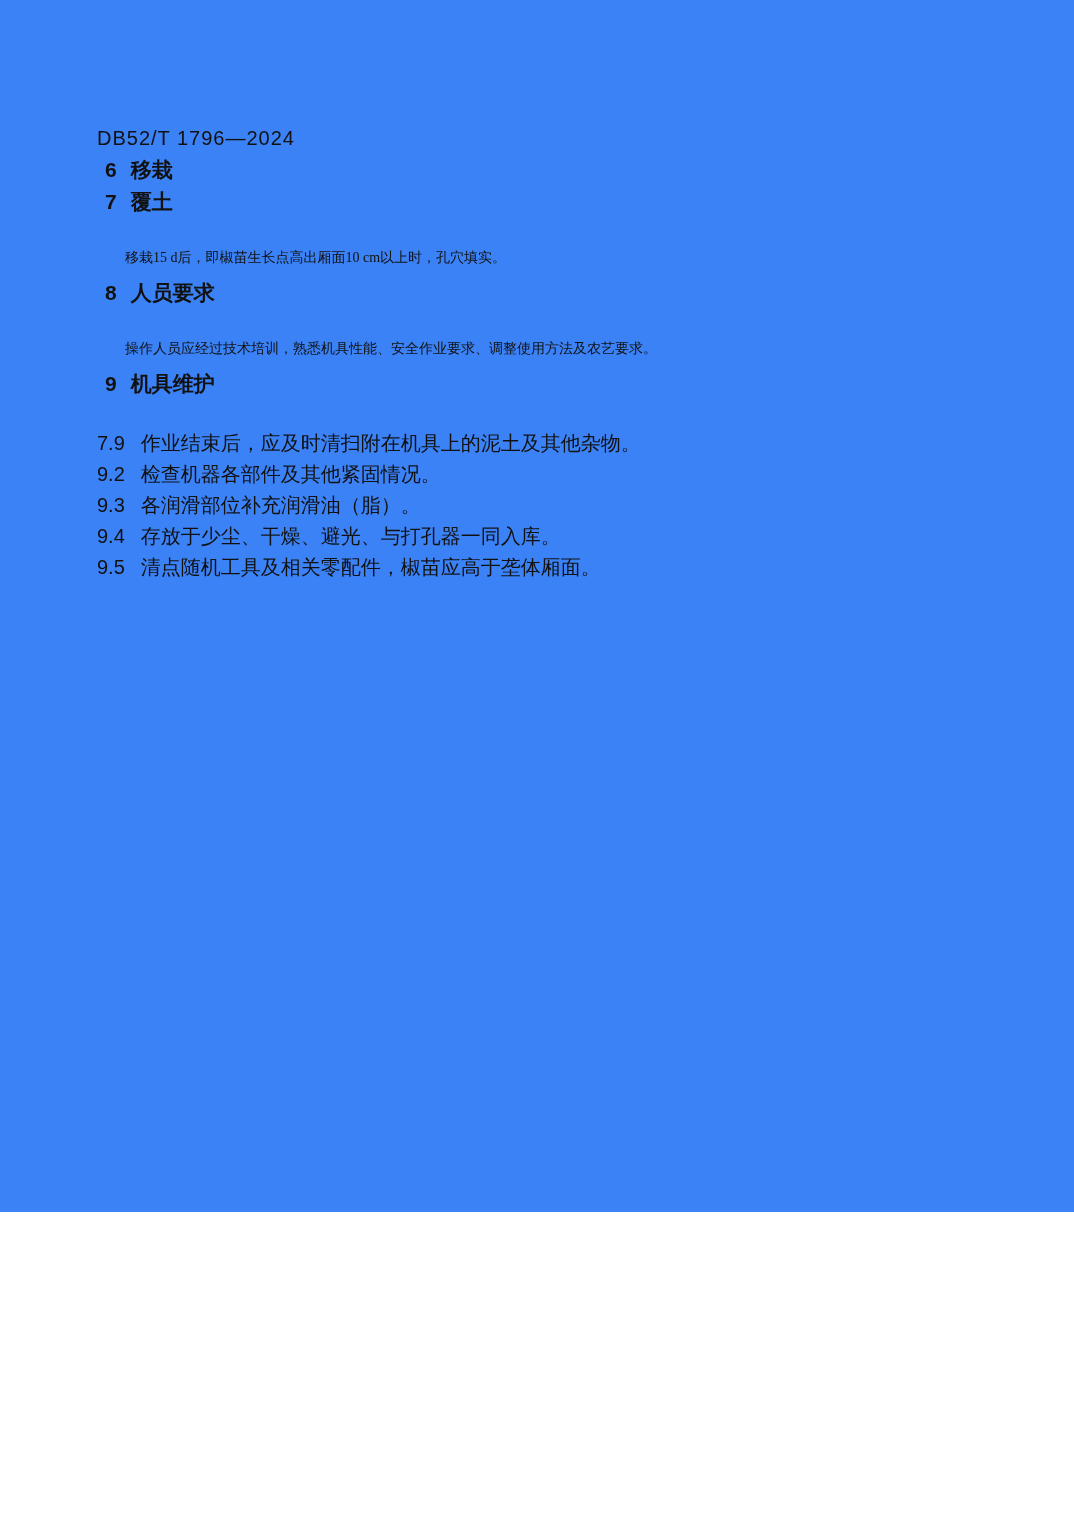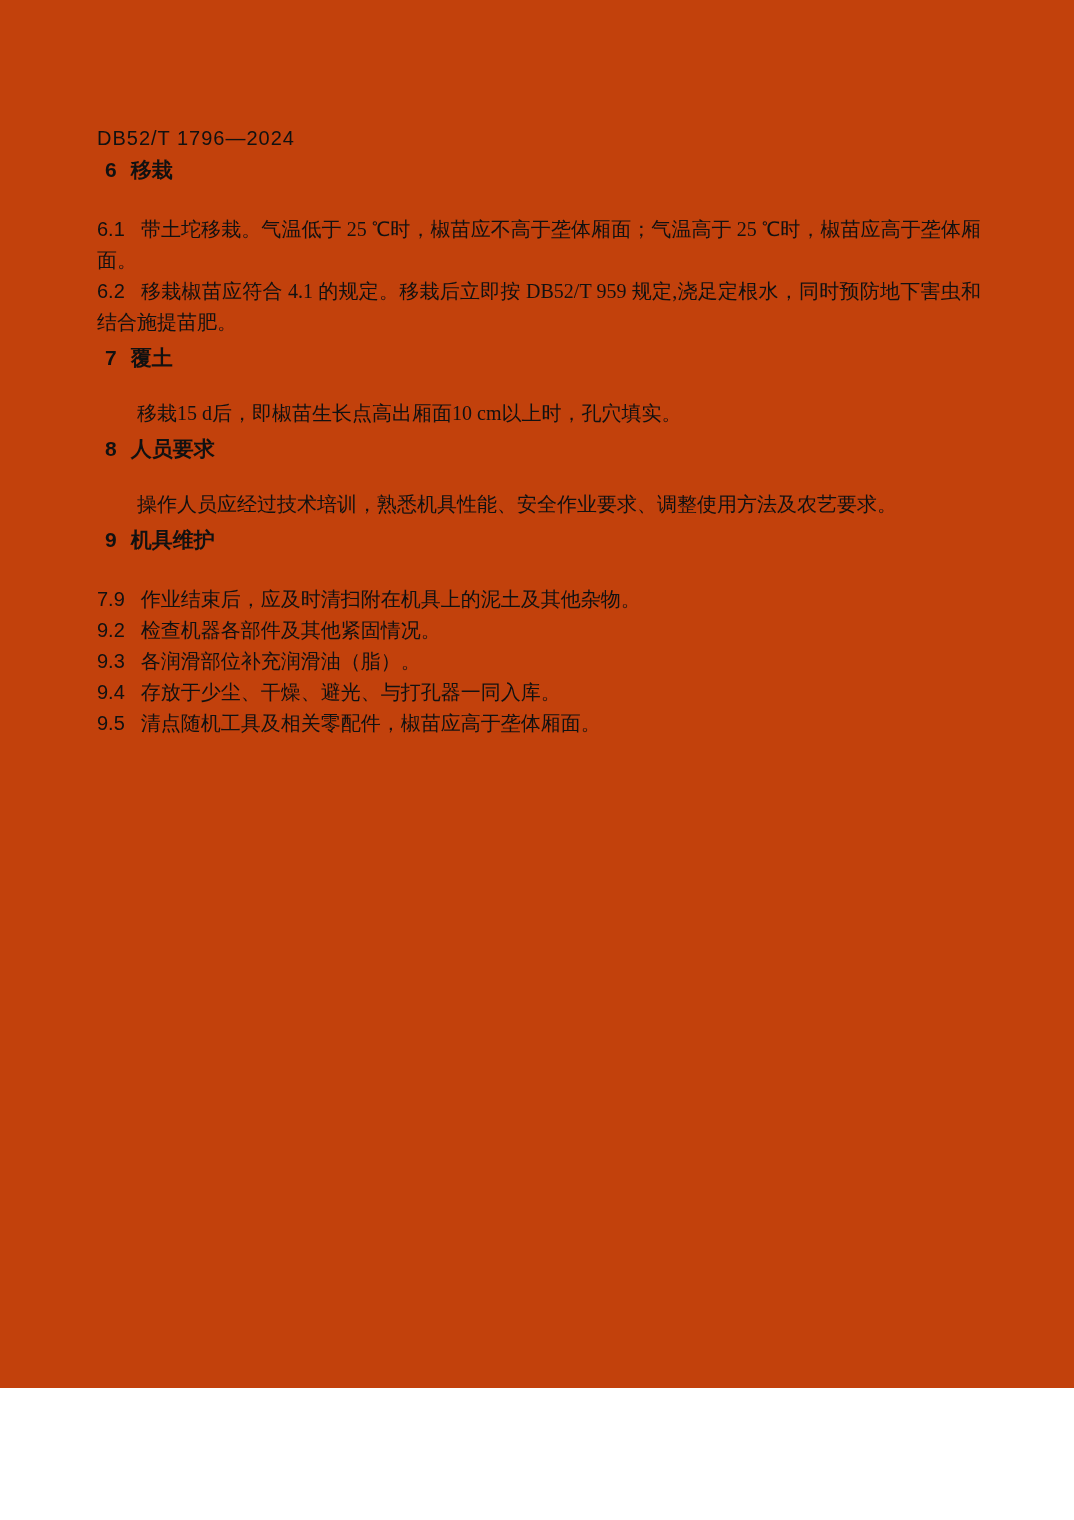--- a/index.html
+++ b/index.html
@@ -3,22 +3,22 @@
 <meta charset="utf-8">
 <style>
   html, body {
     margin: 0;
     padding: 0;
     background: #ffffff;
   }
   .page {
     position: relative;
     width: 1074px;
-    height: 1388px;
-    background: #c2410c;
+    height: 1212px;
+    background: #3b82f6;
     color: #111111;
     overflow: hidden;
     box-sizing: border-box;
   }
   .content {
     position: absolute;
     left: 97px;
     top: 0;
     width: 884px;
   }
@@ -58,21 +58,21 @@
     text-align: justify;
   }
   p.clause .clause-num {
     font-family: "Liberation Sans", sans-serif;
     display: inline-block;
     margin-right: 16px;
   }
   p.body-para {
     margin: 28px 0 0 0;
     font-family: "Liberation Serif", serif;
-    font-size: 20px;
+    font-size: 14px;
     line-height: 31px;
     color: #111111;
     text-indent: 2em;
     text-align: justify;
   }
   .page-number {
     position: absolute;
     left: 119px;
     top: 1392px;
     font-family: "Liberation Serif", serif;
@@ -84,28 +84,20 @@
 <body>
 
 <div class="page">
   <div class="content">
 
     <div class="doc-header">DB52/T 1796—2024</div>
 
     <h2 class="sec-heading sec6">
       <span class="sec-num">6</span><span class="sec-title">移栽</span>
     </h2>
-    <div class="clauses">
-      <p class="clause">
-        <span class="clause-num">6.1</span><span class="clause-text">带土坨移栽。气温低于 25 ℃时，椒苗应不高于垄体厢面；气温高于 25 ℃时，椒苗应高于垄体厢面。</span>
-      </p>
-      <p class="clause">
-        <span class="clause-num">6.2</span><span class="clause-text">移栽椒苗应符合 4.1 的规定。移栽后立即按 DB52/T 959 规定,浇足定根水，同时预防地下害虫和结合施提苗肥。</span>
-      </p>
-    </div>
 
     <h2 class="sec-heading sec7">
       <span class="sec-num">7</span><span class="sec-title">覆土</span>
     </h2>
     <p class="body-para">移栽15 d后，即椒苗生长点高出厢面10 cm以上时，孔穴填实。</p>
 
     <h2 class="sec-heading sec8">
       <span class="sec-num">8</span><span class="sec-title">人员要求</span>
     </h2>
     <p class="body-para">操作人员应经过技术培训，熟悉机具性能、安全作业要求、调整使用方法及农艺要求。</p>

